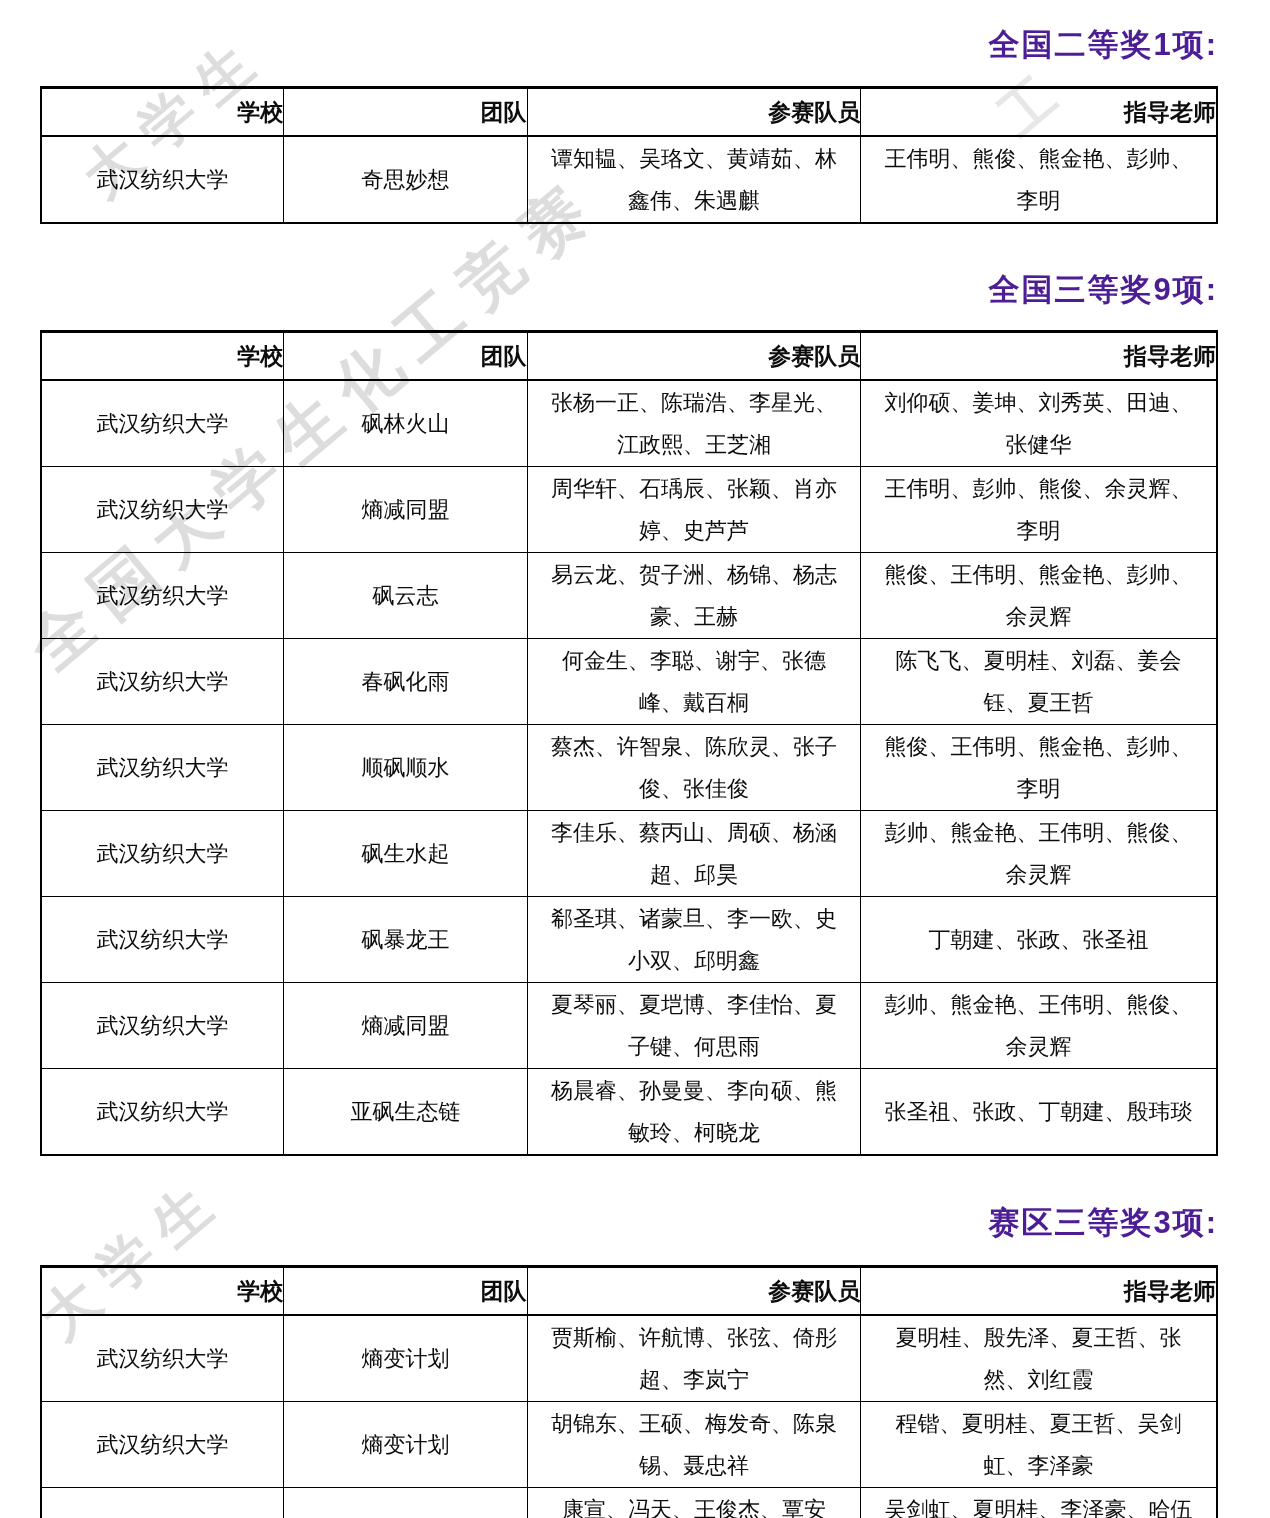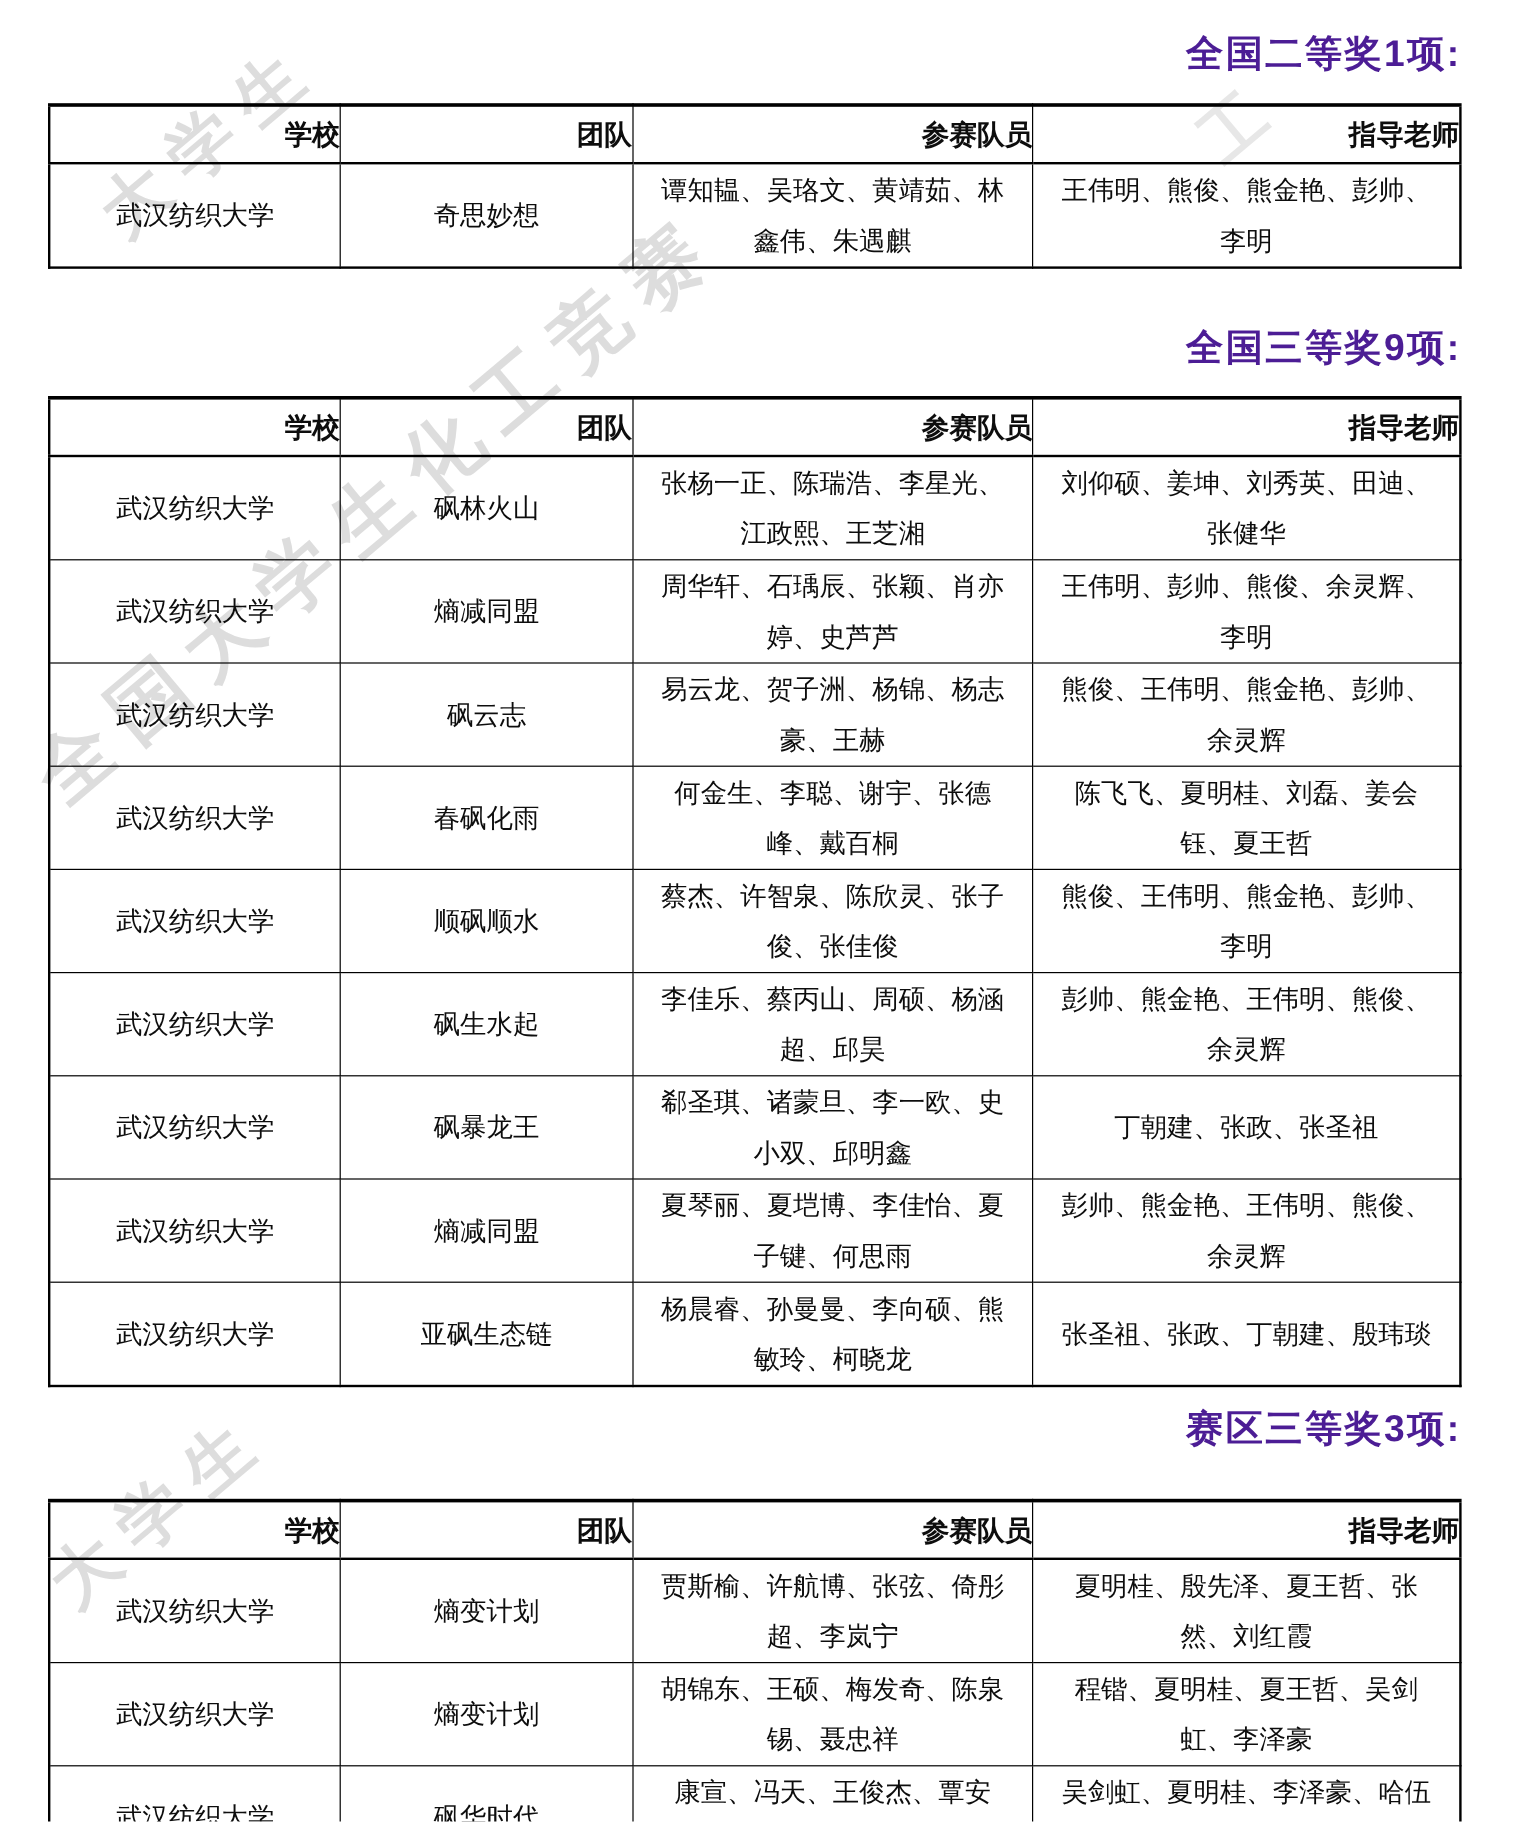--- a/index.html
+++ b/index.html
@@ -21,21 +21,21 @@
   .wm2{left:1008px;top:88px;font-size:54px;color:rgba(160,160,160,0.25);}
   .wm3{left:50px;top:1290px;font-size:56px;}
   
   .content{position:relative;z-index:1;padding:0 52px 0 40px;}
   .section-heading{
     color:#4c1d95;font-size:31px;font-weight:700;letter-spacing:2px;
     margin:0;line-height:38px;text-align:right;
   }
   .s1 .section-heading{padding-top:26px;margin-bottom:22px;}
   .s2 .section-heading{padding-top:47px;margin-bottom:21px;}
-  .s3 .section-heading{padding-top:16px;margin-bottom:39px;}
+  .s3 .section-heading{padding-top:48px;margin-bottom:23px;}
   table.award-table{
     width:100%;border-collapse:collapse;table-layout:fixed;
     border:2px solid #000;border-top:3px solid #000;
   }
   table.award-table th{
     height:46px;font-size:23px;font-weight:bold;text-align:right;
     border:1px solid #000;border-bottom:2px solid #000;padding:0;
   }
   table.award-table td{
     height:85px;font-size:22px;text-align:center;vertical-align:middle;

